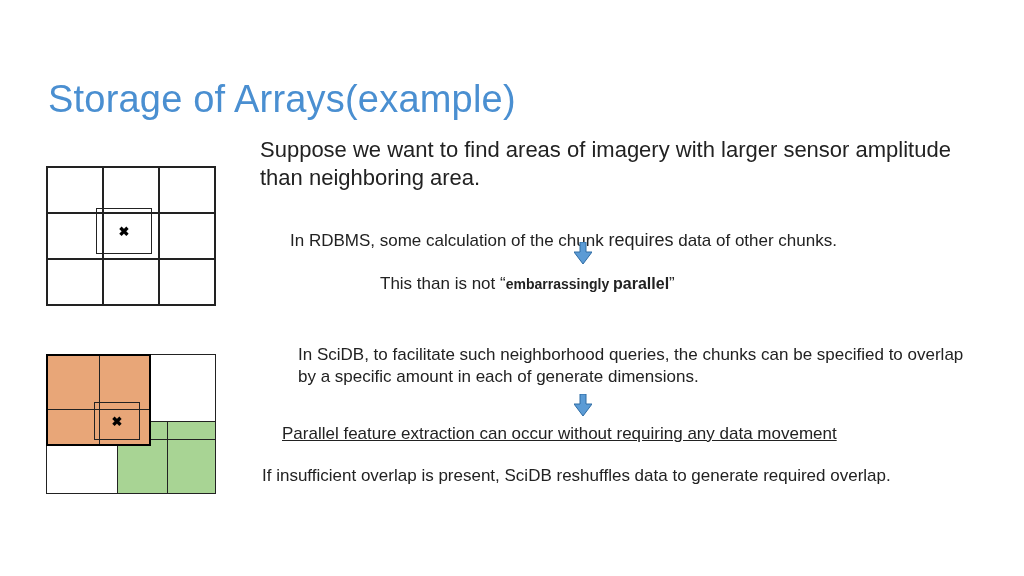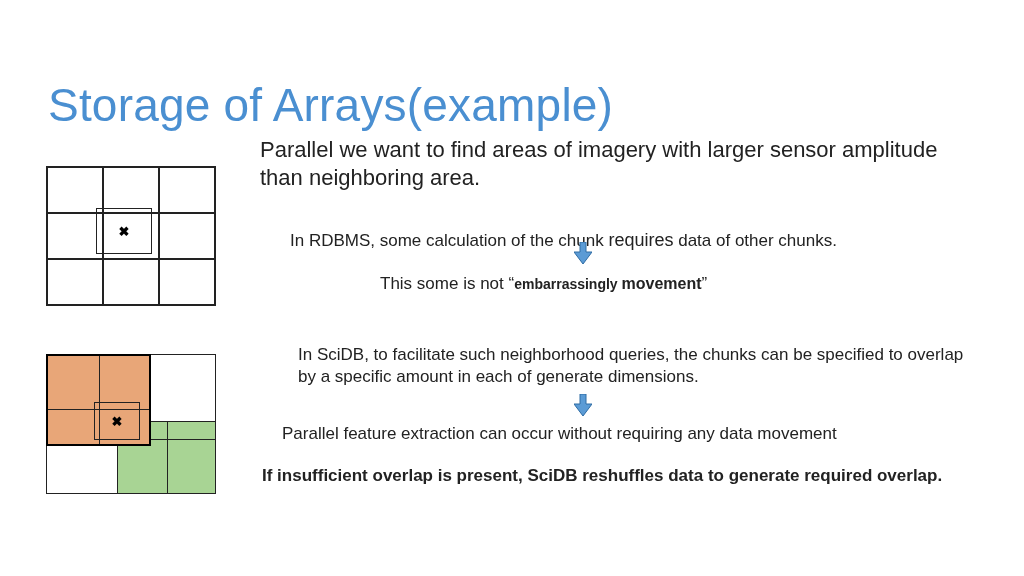--- a/index.html
+++ b/index.html
@@ -8,21 +8,21 @@
     height: 576px;
     background: #fff;
     font-family: "Segoe UI", "Helvetica Neue", Arial, sans-serif;
     position: relative;
     overflow: hidden;
   }
   .title {
     position: absolute;
     left: 48px;
     top: 78px;
-    font-size: 46px;
+    font-size: 38px;
     font-weight: 300;
     color: #4a8fd1;
     letter-spacing: 0.2px;
   }
   .intro {
     position: absolute;
     left: 260px;
     top: 136px;
     width: 700px;
     font-size: 22px;
@@ -57,29 +57,29 @@
     color: #222;
     line-height: 1.3;
   }
   .line4 {
     position: absolute;
     left: 282px;
     top: 424px;
     width: 720px;
     font-size: 17px;
     color: #222;
+    text-decoration: underline;
   }
   .line5 {
     position: absolute;
     left: 262px;
     top: 466px;
     width: 760px;
     font-size: 17px;
     color: #222;
-    font-weight: bold;
   }
   
   .arrow {
     position: absolute;
     width: 18px;
     height: 22px;
   }
   .arrow svg { display: block; }
   .arrow1 { left: 574px; top: 242px; }
   .arrow2 { left: 574px; top: 394px; }
@@ -168,21 +168,21 @@
   }
   .diag2 .orange-grid-h{
     position:absolute; top:60%; left:0; right:0; border-top:1px solid #222;
   }
 </style>
 </head>
 <body>
 
 <div class="title">Storage of Arrays(example)</div>
 
-<div class="intro">Parallel we want to find areas of imagery with larger sensor amplitude than neighboring area.</div>
+<div class="intro">Suppose we want to find areas of imagery with larger sensor amplitude than neighboring area.</div>
 
 <div class="diag1">
   <div class="grid3">
     <div></div>
       <div></div>
       <div></div>
     <div></div>
       <div></div>
       <div></div>
     <div></div>
@@ -197,21 +197,21 @@
   <span>In RDBMS, some calculation of the chunk </span><span class="req">requires</span><span> data of other chunks.</span>
 </div>
 
 <div class="arrow arrow1">
   <svg width="18" height="22" viewBox="0 0 18 22">
     <path d="M6 0 H12 V10 H18 L9 22 L0 10 H6 Z" fill="#5b9bd5" stroke="#2e6ca4" stroke-width="1"></path>
   </svg>
 </div>
 
 <div class="line2">
-  <span>This some is not “</span><span class="emb">embarrassingly </span><span class="par">movement</span><span>”</span>
+  <span>This than is not “</span><span class="emb">embarrassingly </span><span class="par">parallel</span><span>”</span>
 </div>
 
 <div class="diag2">
   <div class="d2-base">
     <div class="d2-v"></div>
     <div class="d2-h"></div>
   </div>
   <div class="green1"></div>
   <div class="orange">
     <div class="orange-grid-v"></div>

